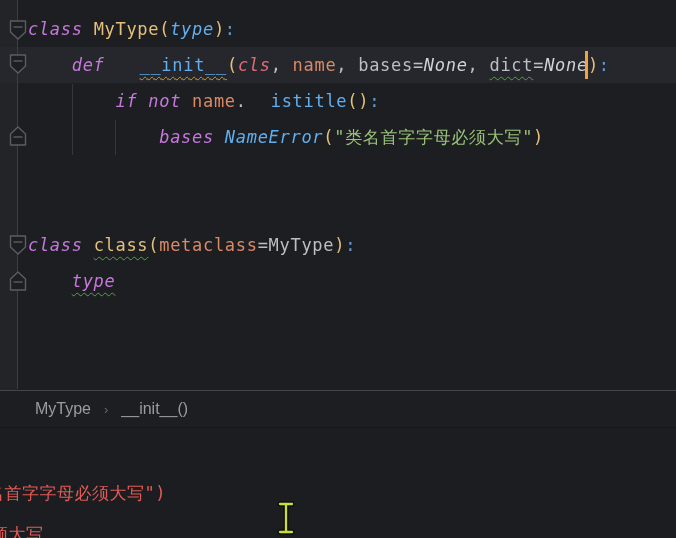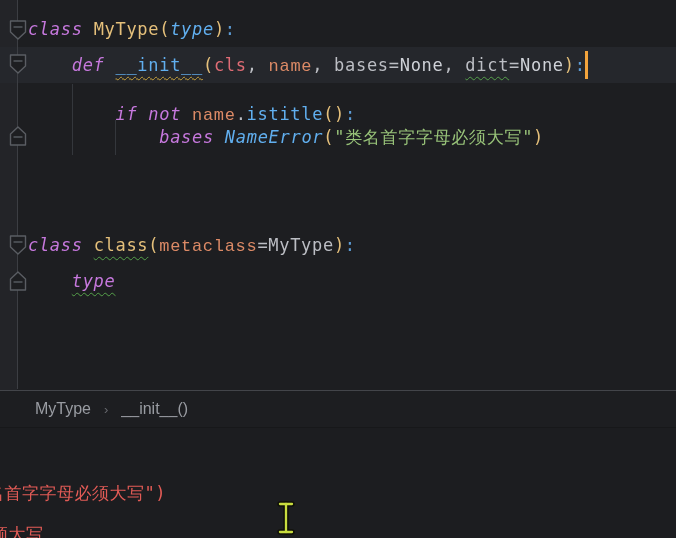--- a/index.html
+++ b/index.html
@@ -12,25 +12,25 @@
   .gutter-line{position:absolute;left:17px;top:0;width:1px;height:389px;background:#3C3E43;}
   .fold-gutter{position:absolute;left:0;top:0;}
   .indent-guide{position:absolute;width:1px;background:#34373C;}
   .g1{left:72px;top:84px;height:71px;}
   .g2{left:115px;top:120px;height:35px;}
   .code-line{position:absolute;left:28px;height:36px;line-height:36px;font-size:17px;
              letter-spacing:0.7px;white-space:pre;color:#BCBEC4;}
   .tk-kw{color:#C678DD;font-style:italic;}
   .tk-cn{color:#E5C07B;}
   .tk-bi{color:#61AFEF;font-style:italic;}
-  .tk-fn{color:#61AFEF;}
-  .tk-self{color:#E06C75;}
-  .tk-par{color:#DC8A66;font-family:Liberation Mono, monospace;}
+  .tk-fn{color:#61AFEF;margin-left:24px;}
+  .tk-self{color:#E06C75;font-style:italic;}
+  .tk-par{color:#DC8A66;}
   .tk-tx{color:#BCBEC4;}
-  .tk-none{color:#CFD2D8;}
+  .tk-none{color:#CFD2D8;font-style:italic;}
   .tk-p{color:#E5C07B;}
   .tk-col{color:#5C9CD6;}
   .tk-str{color:#98C379;}
   .tk-sqy{text-decoration:underline wavy #C7A23C 1px;text-underline-offset:5px;}
   .tk-sqg{text-decoration:underline wavy #55A14A 1px;text-underline-offset:5px;}
   .caret{position:absolute;left:585px;top:51px;width:3px;height:28px;background:#F2A33C;}
   
   .breadcrumbs{position:absolute;left:0;top:390px;width:676px;height:38px;box-sizing:border-box;
                background:#1D1E21;border-top:1px solid #43454A;border-bottom:1px solid #17181A;
                display:flex;align-items:center;padding-left:35px;
@@ -73,21 +73,21 @@
         <g>
     <path d="M10.5 290 H25.5 V279 L18 272 L10.5 279 Z" fill="#1D1E21" stroke="#5A5D63" stroke-width="1.4" stroke-linejoin="round"></path>
     <path d="M13.5 282 H22.5" stroke="#5A5D63" stroke-width="1.4"></path>
         </g>
       </svg>
     <div class="indent-guide g1"></div>
     <div class="indent-guide g2"></div>
     <div id="code-lines">
         <div class="code-line" style="top: 11px;"><span class="tk-kw">class</span><span class="tk-tx"> </span><span class="tk-cn">MyType</span><span class="tk-p">(</span><span class="tk-bi">type</span><span class="tk-p">)</span><span class="tk-col">:</span></div>
         <div class="code-line" style="top: 47px;"><span class="tk-tx">    </span><span class="tk-kw">def</span><span class="tk-tx"> </span><span class="tk-fn tk-sqy">__init__</span><span class="tk-p">(</span><span class="tk-self">cls</span><span class="tk-tx">, </span><span class="tk-par">name</span><span class="tk-tx">, </span><span class="tk-tx">bases</span><span class="tk-tx">=</span><span class="tk-none">None</span><span class="tk-tx">, </span><span class="tk-tx tk-sqg">dict</span><span class="tk-tx">=</span><span class="tk-none">None</span><span class="tk-p">)</span><span class="tk-col">:</span></div>
-        <div class="code-line" style="top: 96px;"><span class="tk-tx">        </span><span class="tk-kw">if</span><span class="tk-tx"> </span><span class="tk-kw">not</span><span class="tk-tx"> </span><span class="tk-par">name</span><span class="tk-tx">.</span><span class="tk-fn">istitle</span><span class="tk-p">(</span><span class="tk-p">)</span><span class="tk-col">:</span></div>
+        <div class="code-line" style="top: 83px;"><span class="tk-tx">        </span><span class="tk-kw">if</span><span class="tk-tx"> </span><span class="tk-kw">not</span><span class="tk-tx"> </span><span class="tk-par">name</span><span class="tk-tx">.</span><span class="tk-fn">istitle</span><span class="tk-p">(</span><span class="tk-p">)</span><span class="tk-col">:</span></div>
         <div class="code-line" style="top: 119px;"><span class="tk-tx">            </span><span class="tk-kw">bases</span><span class="tk-tx"> </span><span class="tk-bi">NameError</span><span class="tk-p">(</span><span class="tk-str">"类名首字字母必须大写"</span><span class="tk-p">)</span></div>
         <div class="code-line" style="top: 227px;"><span class="tk-kw">class</span><span class="tk-tx"> </span><span class="tk-cn tk-sqg">class</span><span class="tk-p">(</span><span class="tk-par">metaclass</span><span class="tk-tx">=</span><span class="tk-tx">MyType</span><span class="tk-p">)</span><span class="tk-col">:</span></div>
         <div class="code-line" style="top: 263px;"><span class="tk-tx">    </span><span class="tk-kw tk-sqg">type</span></div>
       </div>
     <div class="caret" style="background: rgb(242, 163, 60);"></div>
   </div>
 
   <div id="breadcrumbs" class="breadcrumbs">
       <span class="crumb">MyType</span>
       <span class="crumb-sep">›</span>

